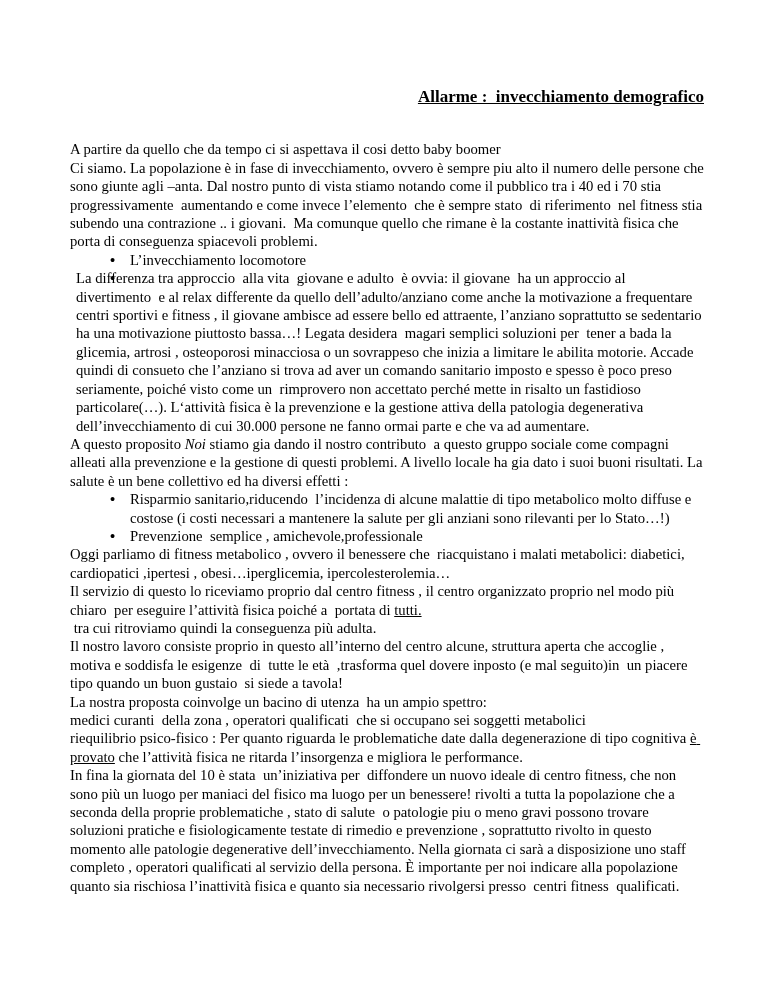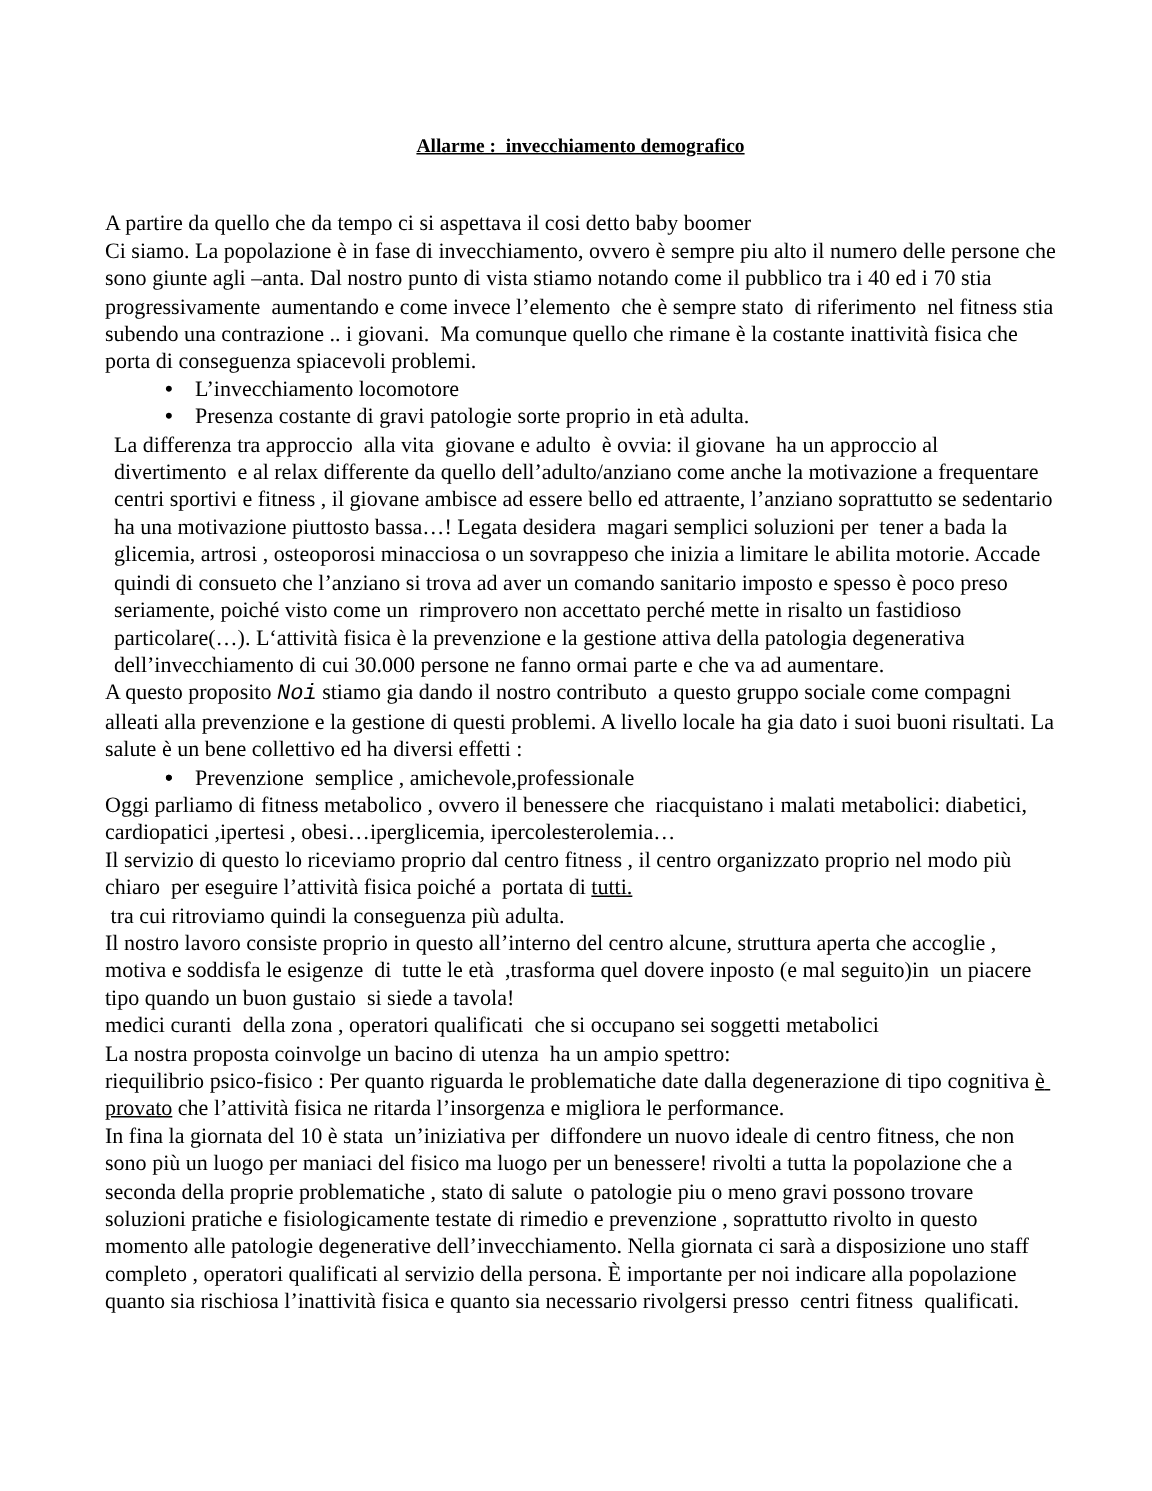--- a/index.html
+++ b/index.html
@@ -13,24 +13,24 @@
     box-sizing: border-box;
     background: #ffffff;
     color: #000000;
     font-family: "Liberation Serif", serif;
     font-size: 14.7px;
     line-height: 18.4px;
     padding: 88px 64px 0 70px;
     overflow: hidden;
   }
   .doc-title {
-    font-size: 13px;
+    font-size: 17px;
     font-weight: bold;
     text-decoration: underline;
-    text-align: center;
+    text-align: right;
     margin: 0 0 34px 0;
     white-space: pre-wrap;
   }
   .para {
     margin: 0;
     white-space: pre-wrap;
   }
   .para.indent {
     padding-left: 6px;
   }
@@ -39,39 +39,39 @@
     position: relative;
     padding-left: 60px;
     white-space: pre-wrap;
   }
   .bullet-marker {
     position: absolute;
     left: 40px;
     top: 0;
     font-weight: bold;
   }
-  .italic { font-style: italic; font-family: Liberation Mono, monospace; }
+  .italic { font-style: italic; }
   .underline { text-decoration: underline; }
 </style>
 </head>
 <body>
 
 <div class="page">
   <h1 class="doc-title">Allarme :  invecchiamento demografico</h1>
   <div class="doc-body">
       <p class="para"><span>A partire da quello che da tempo ci si aspettava il cosi detto baby boomer</span></p>
       <p class="para"><span>Ci siamo. La popolazione è in fase di invecchiamento, ovvero è sempre piu alto il numero delle persone che sono giunte agli –anta. Dal nostro punto di vista stiamo notando come il pubblico tra i 40 ed i 70 stia progressivamente  aumentando e come invece l’elemento  che è sempre stato  di riferimento  nel fitness stia subendo una contrazione .. i giovani.  Ma comunque quello che rimane è la costante inattività fisica che porta di conseguenza spiacevoli problemi.</span></p>
       <div class="bullet"><span class="bullet-marker">•</span><span>L’invecchiamento locomotore</span></div>
-      <div class="bullet"><span class="bullet-marker">•</span><span>Presenza costante di gravi patologie sorte proprio in età adulta.</span></div>
+      <div class="bullet"><span class="bullet-marker">•</span></div>
       <p class="para indent"><span>La differenza tra approccio  alla vita  giovane e adulto  è ovvia: il giovane  ha un approccio al divertimento  e al relax differente da quello dell’adulto/anziano come anche la motivazione a frequentare centri sportivi e fitness , il giovane ambisce ad essere bello ed attraente, l’anziano soprattutto se sedentario  ha una motivazione piuttosto bassa…! Legata desidera  magari semplici soluzioni per  tener a bada la glicemia, artrosi , osteoporosi minacciosa o un sovrappeso che inizia a limitare le abilita motorie. Accade quindi di consueto che l’anziano si trova ad aver un comando sanitario imposto e spesso è poco preso seriamente, poiché visto come un  rimprovero non accettato perché mette in risalto un fastidioso particolare(…). L‘attività fisica è la prevenzione e la gestione attiva della patologia degenerativa  dell’invecchiamento di cui 30.000 persone ne fanno ormai parte e che va ad aumentare.</span></p>
       <p class="para"><span>A questo proposito </span><span class="italic">Noi</span><span> stiamo gia dando il nostro contributo  a questo gruppo sociale come compagni alleati alla prevenzione e la gestione di questi problemi. A livello locale ha gia dato i suoi buoni risultati. La salute è un bene collettivo ed ha diversi effetti :</span></p>
-      <div class="bullet"><span class="bullet-marker">•</span></div>
+      <div class="bullet"><span class="bullet-marker">•</span><span>Risparmio sanitario,riducendo  l’incidenza di alcune malattie di tipo metabolico molto diffuse e costose (i costi necessari a mantenere la salute per gli anziani sono rilevanti per lo Stato…!)</span></div>
       <div class="bullet"><span class="bullet-marker">•</span><span>Prevenzione  semplice , amichevole,professionale</span></div>
       <p class="para"><span>Oggi parliamo di fitness metabolico , ovvero il benessere che  riacquistano i malati metabolici: diabetici, cardiopatici ,ipertesi , obesi…iperglicemia, ipercolesterolemia…</span></p>
       <p class="para"><span>Il servizio di questo lo riceviamo proprio dal centro fitness , il centro organizzato proprio nel modo più chiaro  per eseguire l’attività fisica poiché a  portata di </span><span class="underline">tutti.</span></p>
       <p class="para"><span> tra cui ritroviamo quindi la conseguenza più adulta.</span></p>
       <p class="para"><span>Il nostro lavoro consiste proprio in questo all’interno del centro alcune, struttura aperta che accoglie , motiva e soddisfa le esigenze  di  tutte le età  ,trasforma quel dovere inposto (e mal seguito)in  un piacere tipo quando un buon gustaio  si siede a tavola!</span></p>
+      <p class="para"><span>La nostra proposta coinvolge un bacino di utenza  ha un ampio spettro:</span></p>
       <p class="para"><span>medici curanti  della zona , operatori qualificati  che si occupano sei soggetti metabolici</span></p>
-      <p class="para"><span>La nostra proposta coinvolge un bacino di utenza  ha un ampio spettro:</span></p>
       <p class="para"><span>riequilibrio psico-fisico : Per quanto riguarda le problematiche date dalla degenerazione di tipo cognitiva </span><span class="underline">è provato</span><span> che l’attività fisica ne ritarda l’insorgenza e migliora le performance.</span></p>
       <p class="para"><span>In fina la giornata del 10 è stata  un’iniziativa per  diffondere un nuovo ideale di centro fitness, che non sono più un luogo per maniaci del fisico ma luogo per un benessere! rivolti a tutta la popolazione che a seconda della proprie problematiche , stato di salute  o patologie piu o meno gravi possono trovare soluzioni pratiche e fisiologicamente testate di rimedio e prevenzione , soprattutto rivolto in questo momento alle patologie degenerative dell’invecchiamento. Nella giornata ci sarà a disposizione uno staff completo , operatori qualificati al servizio della persona. È importante per noi indicare alla popolazione quanto sia rischiosa l’inattività fisica e quanto sia necessario rivolgersi presso  centri fitness  qualificati.</span></p>
     </div>
 </div>
 
 </body></html>

